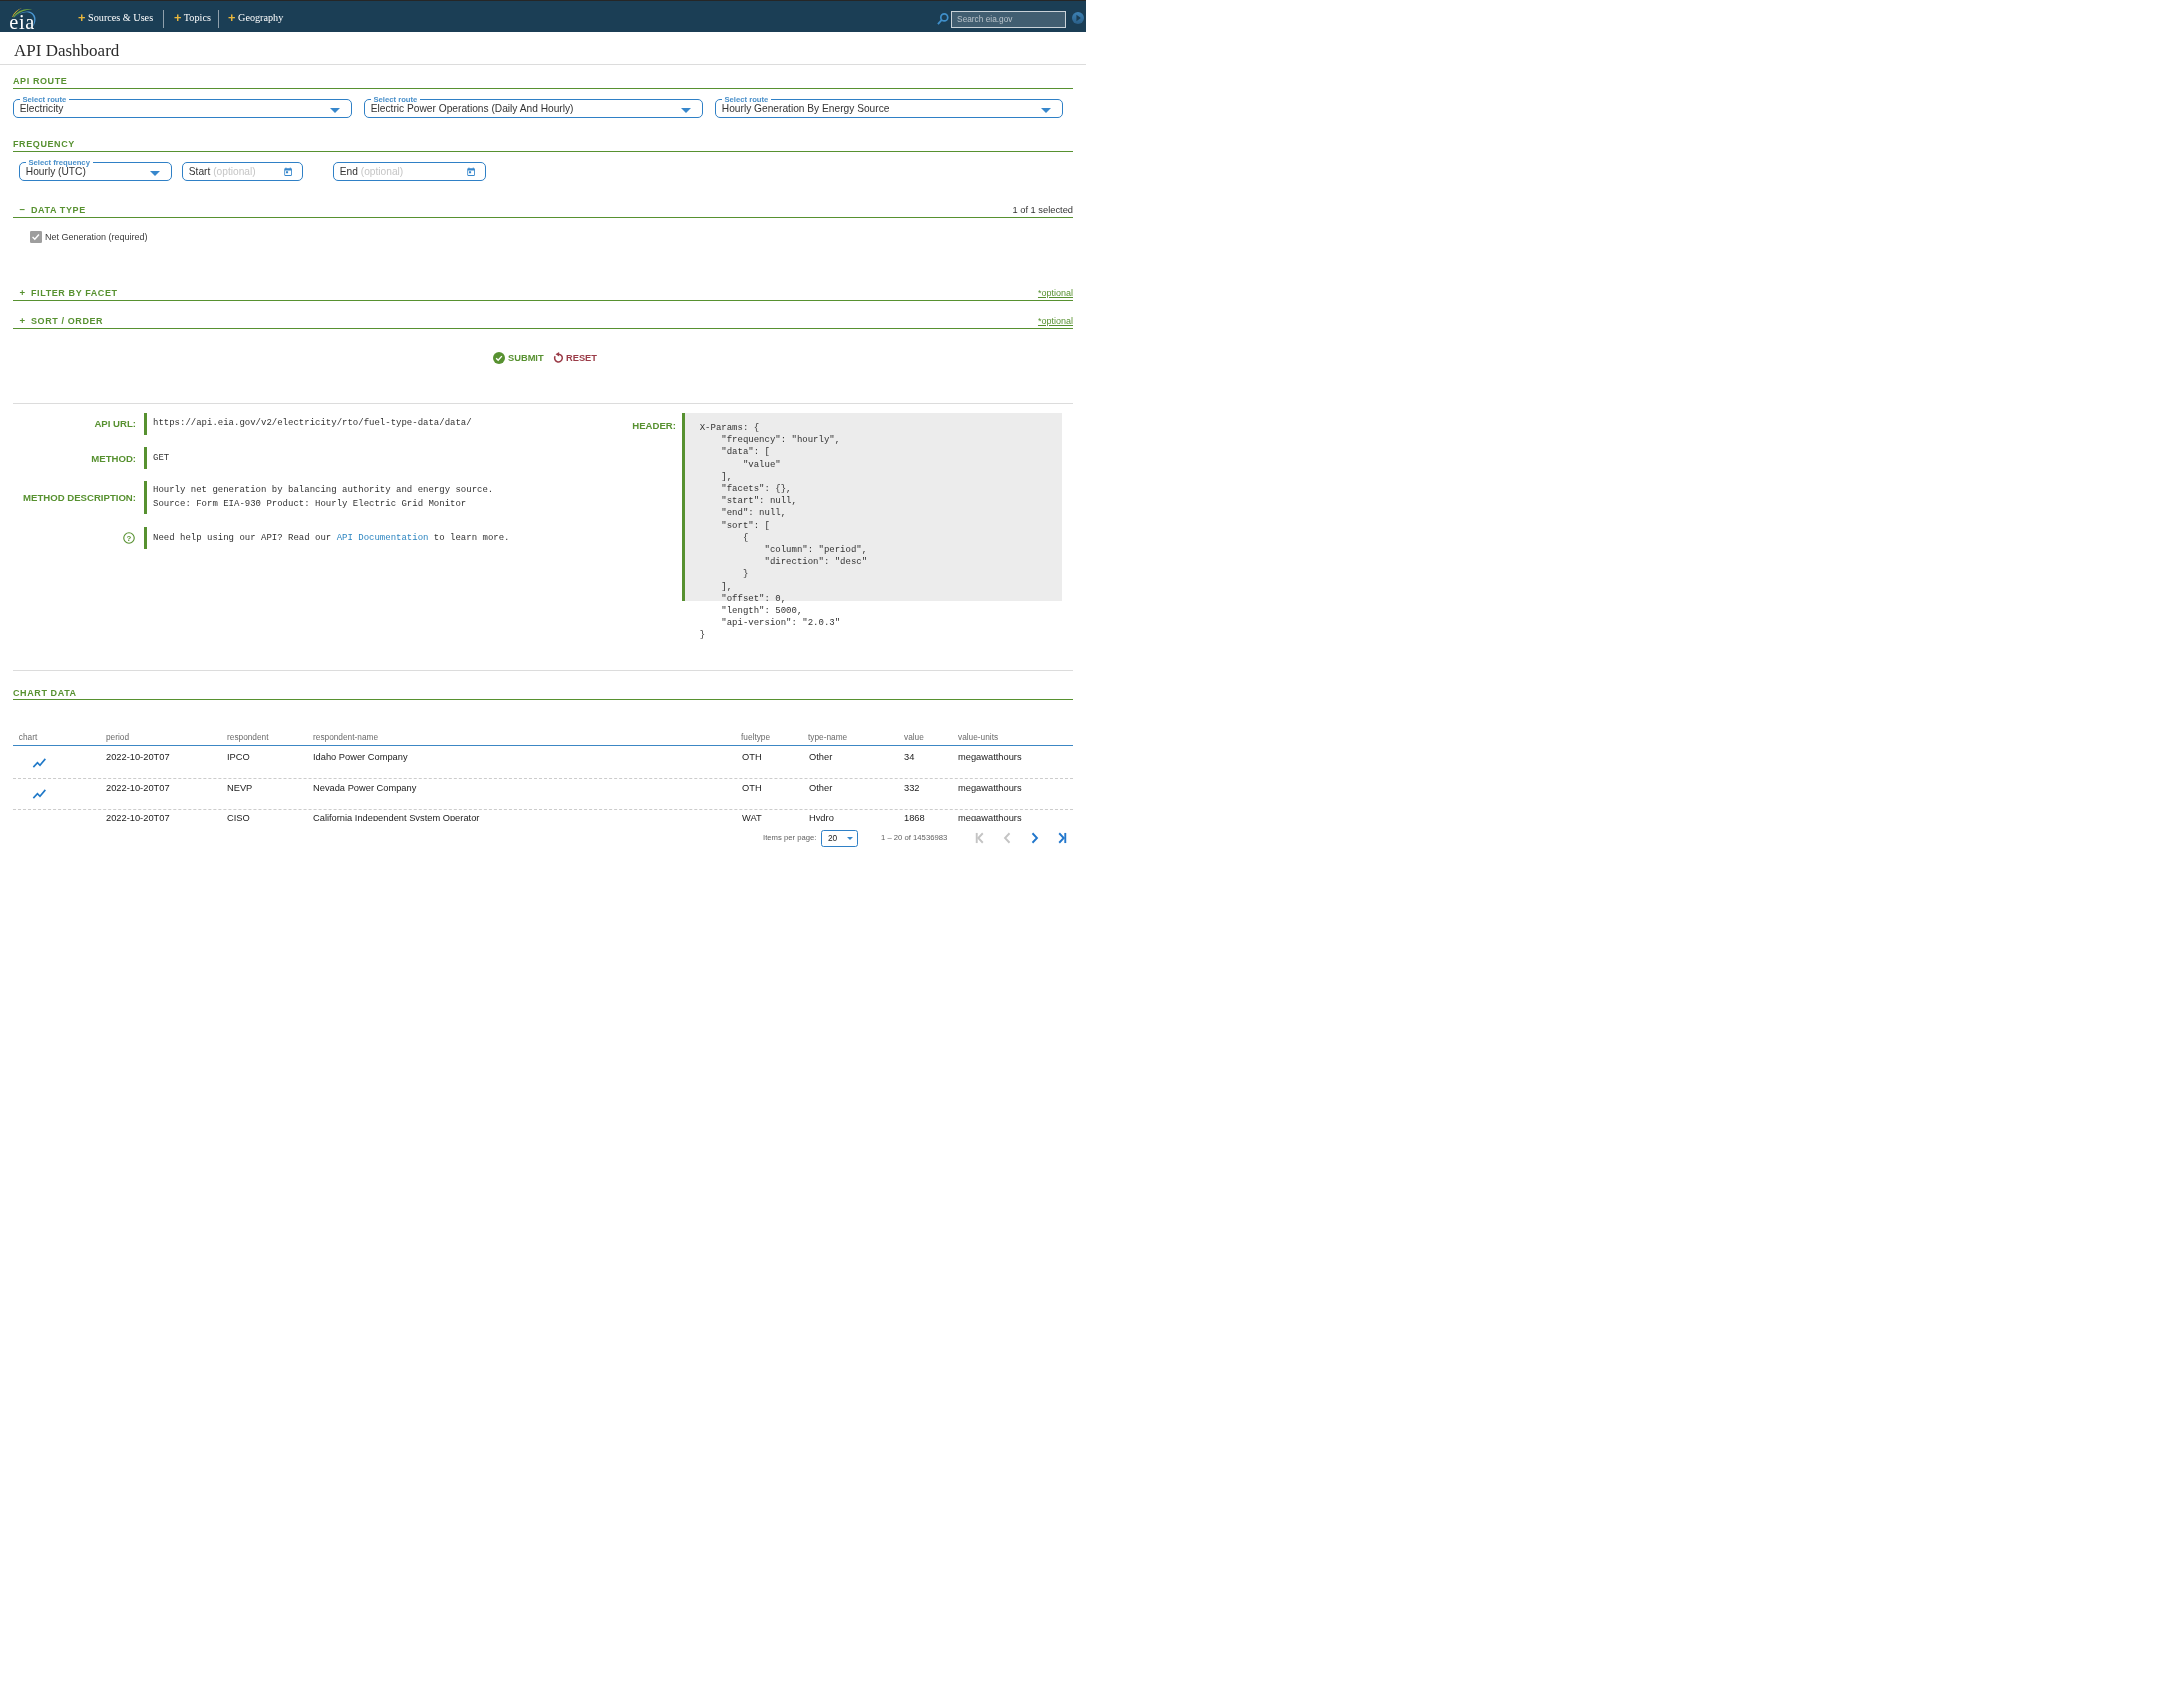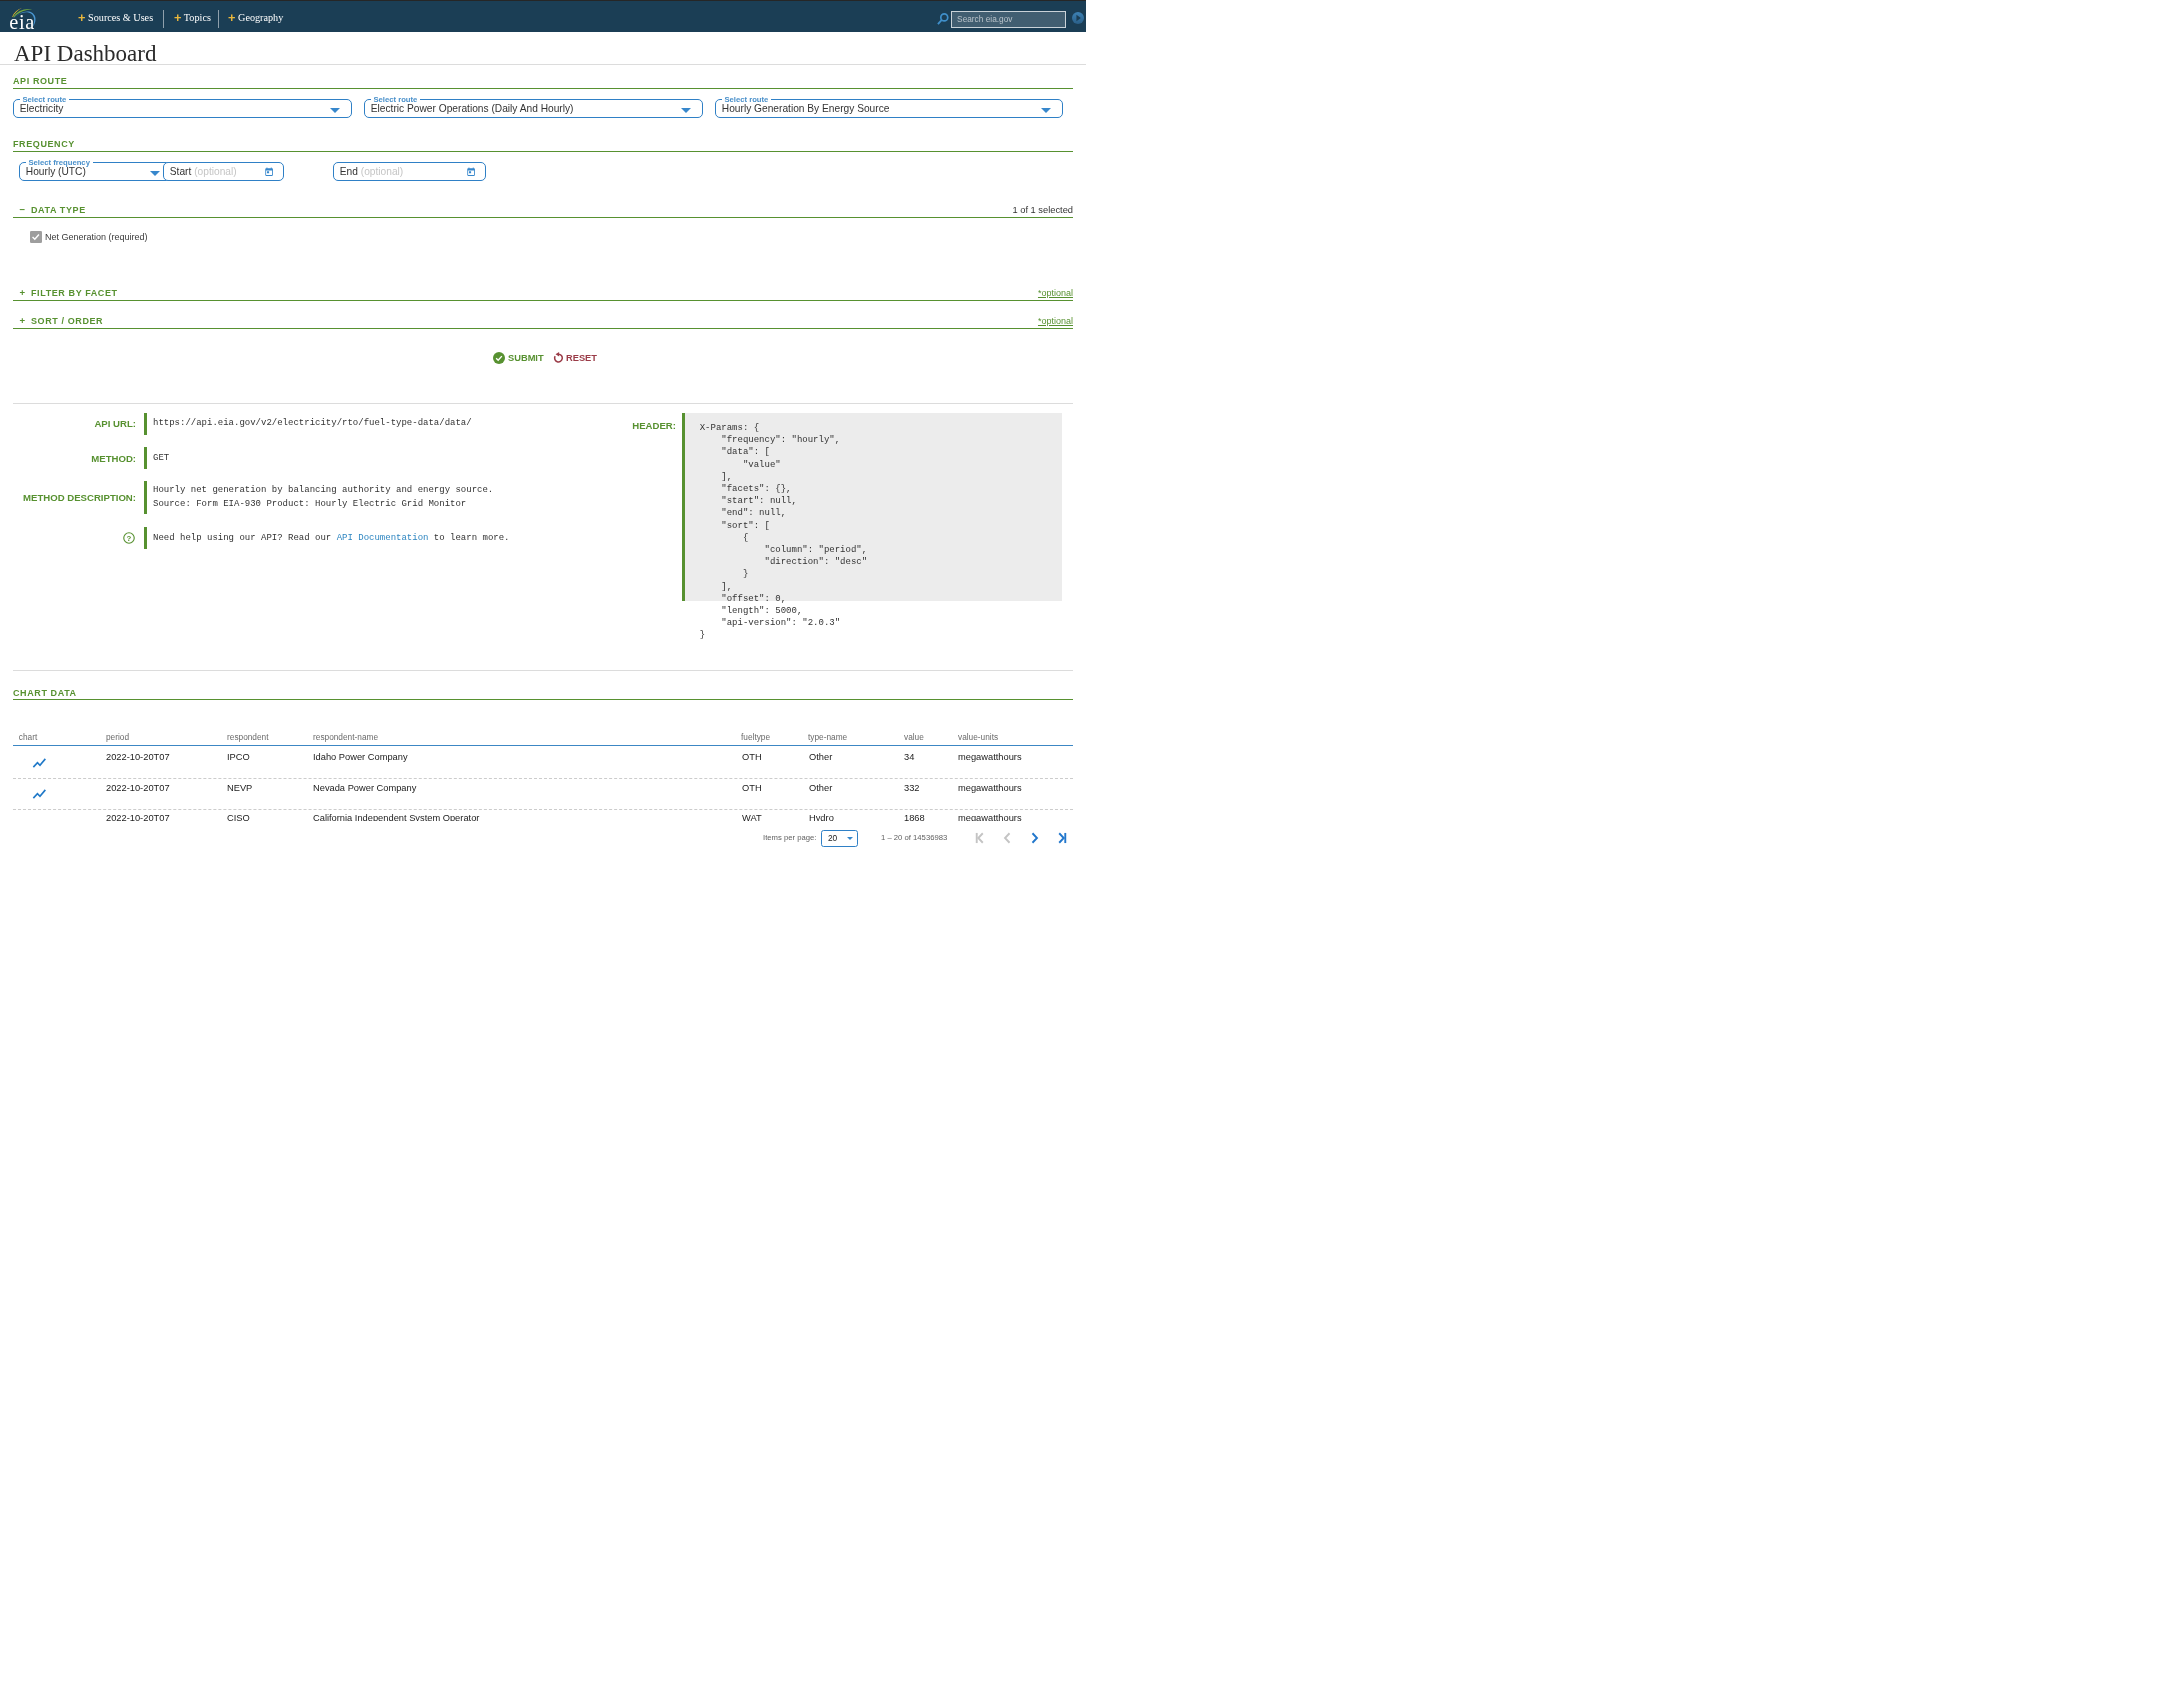--- a/index.html
+++ b/index.html
@@ -12,21 +12,21 @@
   #logo{position:absolute;left:6.4px;top:1.9px;}
   .navitem{position:absolute;top:0;height:31px;line-height:34px;color:#fff;
            font-family:"Liberation Serif",serif;font-size:10.2px;white-space:nowrap;}
   .plus{color:#eab73c;font-weight:bold;font-family:"Liberation Sans",sans-serif;font-size:12.8px;vertical-align:-0.6px;}
   .navsep{position:absolute;top:8.3px;height:18.6px;width:1px;background:#8fa0ac;}
   #searchbox{position:absolute;left:951px;top:10.2px;width:108px;height:14.7px;
              background:rgba(255,255,255,0.17);border:0.8px solid #c9d2d8;
              color:#b9c3ca;font-size:8.3px;line-height:14.7px;padding-left:5.1px;box-sizing:content-box;}
   
   #title{position:absolute;left:14px;top:41px;font-family:"Liberation Serif",serif;
-         font-size:23px;color:#2b2b2b;}
+         font-size:17px;color:#2b2b2b;}
   #titleline{position:absolute;left:0;right:0;top:64px;height:0.6px;background:#dcdcdc;}
   
   .ghead{position:absolute;left:13px;right:13px;border-bottom:1.3px solid #579130;
          color:#579130;font-size:9px;font-weight:bold;letter-spacing:0.6px;}
   .ghead .pm{position:absolute;left:6.4px;bottom:2.2px;letter-spacing:0;font-size:9.6px;}
   .ghead .ht{position:absolute;left:18px;bottom:1.9px;}
   .ghead .right{position:absolute;right:0;bottom:1.9px;letter-spacing:0;}
   .optional{color:#579130;font-weight:normal;font-size:9px;text-decoration:underline;}
   .selected{color:#333;font-weight:normal;font-size:9.3px;}
   
@@ -130,21 +130,21 @@
 </div>
 
 <div class="ghead" style="top:135px;height:15.7px;">
     <span class="ht" style="left:0">FREQUENCY</span>
   </div>
 <div class="sel" style="left:13px;top:162px;width:153px;height:19px;margin-left:6px;">
   <span class="lab">Select frequency</span>
     <span class="val">Hourly (UTC)</span>
     <span class="arr"></span>
 </div>
-<div class="sel" style="left:163px;top:162px;width:121px;height:19px;text-decoration:underline;">
+<div class="sel" style="left:182px;top:162px;width:121px;height:19px;text-decoration:underline;">
   <span class="val">Start <span class="gray">(optional)</span></span>
   <svg class="dateic" width="10.2" height="10.2" viewBox="0 0 24 24">
       <path fill="#3787cc" d="M19 3h-1V1h-2v2H8V1H6v2H5c-1.11 0-2 .9-2 2v14c0 1.1.89 2 2 2h14c1.1 0 2-.9 2-2V5c0-1.1-.9-2-2-2zm0 16H5V8h14v11zM7 10h5v5H7z"></path>
     </svg>
 </div>
 <div class="sel" style="left:333px;top:162px;width:153px;height:19px;">
   <span class="val">End <span class="gray">(optional)</span></span>
   <svg class="dateic" width="10.2" height="10.2" viewBox="0 0 24 24">
       <path fill="#3787cc" d="M19 3h-1V1h-2v2H8V1H6v2H5c-1.11 0-2 .9-2 2v14c0 1.1.89 2 2 2h14c1.1 0 2-.9 2-2V5c0-1.1-.9-2-2-2zm0 16H5V8h14v11zM7 10h5v5H7z"></path>
     </svg>

